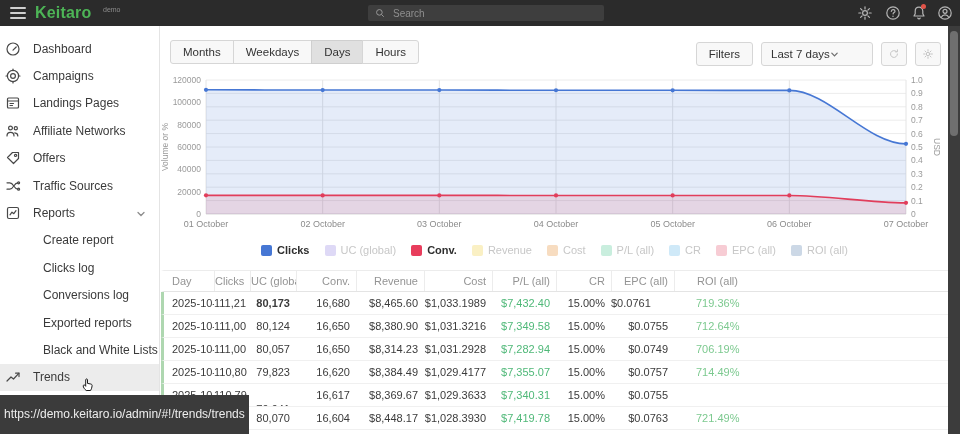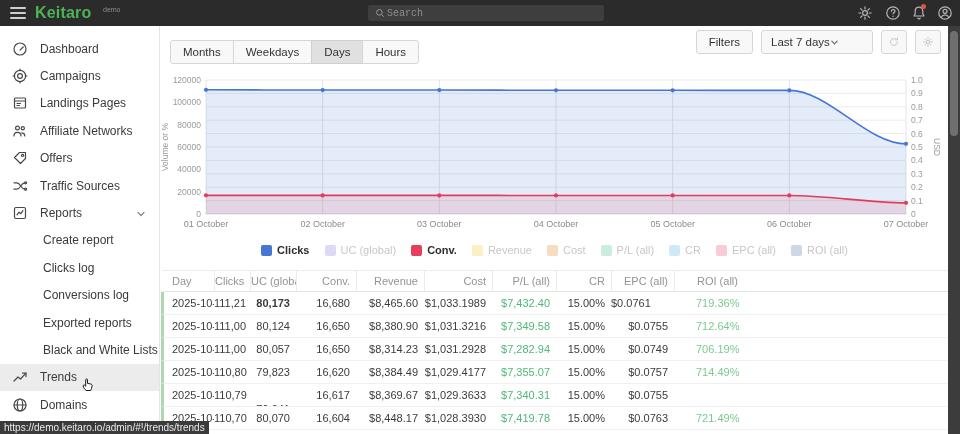--- a/index.html
+++ b/index.html
@@ -7,46 +7,46 @@
        font-family:"Liberation Sans",sans-serif;-webkit-font-smoothing:antialiased}
 
   
   .topbar{position:absolute;left:0;top:0;width:960px;height:26px;background:#2b2b2b;z-index:6}
   .burger{position:absolute;left:10px;top:7px;width:16px;height:12px;display:flex;flex-direction:column;justify-content:space-between;cursor:pointer}
   .burger span{display:block;height:2px;background:#cfcfcf;border-radius:1px}
   .logo{position:absolute;left:35px;top:4px;font-size:16px;font-weight:bold;color:#4db456;letter-spacing:.2px}
   .badge{position:absolute;left:103px;top:6px;font-size:7px;color:#8d8d8d}
   .search{position:absolute;left:368px;top:5px;width:236px;height:16px;background:#3e3e3e;border-radius:2px;display:flex;align-items:center;padding:0 7px;box-sizing:border-box}
   .search svg{width:10px;height:10px;stroke:#979797;fill:none;stroke-width:1.6;flex:none}
-  .search input{flex:1;background:transparent;border:0;outline:0;color:#c5c5c5;font-size:10px;font-family:Liberation Mono, monospace;min-width:0}
+  .search input{flex:1;background:transparent;border:0;outline:0;color:#c5c5c5;font-size:10px;margin-left:6px;font-family:Liberation Sans, sans-serif;min-width:0}
   .search input::placeholder{color:#8f8f8f}
   .tico{position:absolute;top:5px;width:16px;height:16px;cursor:pointer}
   .tico svg{width:16px;height:16px;stroke:#b5b5b5;fill:none;stroke-width:1.2;stroke-linecap:round;stroke-linejoin:round}
   .bell-dot{position:absolute;left:921px;top:4px;width:5px;height:5px;border-radius:50%;background:#e05348}
 
   
   .sidebar{position:absolute;left:0;top:26px;width:160px;bottom:0;background:#fff;border-right:1px solid #e4e4e4;box-sizing:border-box;padding-top:9px;overflow:hidden}
-  .sitem{height:27.4px;display:flex;align-items:center;padding-left:12px;font-size:12px;color:#3a3a3a;position:relative;cursor:pointer;white-space:nowrap}
+  .sitem{height:27.4px;display:flex;align-items:center;padding-left:5px;font-size:12px;color:#3a3a3a;position:relative;cursor:pointer;white-space:nowrap}
   .sitem .sii{width:16px;height:16px;margin-right:12px;flex:none}
   .sitem .sii svg{width:16px;height:16px;stroke:#484848;fill:none;stroke-width:1.2;stroke-linecap:round;stroke-linejoin:round}
   .sitem.sub{padding-left:43px}
   .sitem.active{background:#ececec}
   .chev{position:absolute;right:13px;top:9px;width:10px;height:10px}
   .chev svg{width:10px;height:10px;stroke:#8d8d8d;fill:none;stroke-width:1.3;stroke-linecap:round}
   .curs{position:absolute;left:80px;top:12px;width:16px;height:17px}
-  .status{position:absolute;left:0;bottom:0;height:13px;background:#3b3b3b;color:#ededed;font-size:10px;line-height:13px;padding:0 4px;z-index:9;white-space:nowrap}
+  .status{position:absolute;left:0;bottom:0;height:13px;background:#3b3b3b;color:#ededed;font-size:12px;line-height:13px;padding:13px 4px;z-index:9;white-space:nowrap}
 
   
   .main{position:absolute;left:161px;top:26px;width:787px;bottom:0;background:#fff;overflow:hidden}
   .tabs{position:absolute;left:9px;top:14px;display:flex}
   .tab{height:24px;line-height:22px;padding:0 12px;font-size:11.5px;color:#333;background:#f8f8f8;border:1px solid #d6d6d6;margin-left:-1px;cursor:pointer;box-sizing:border-box}
   .tab:first-child{border-radius:3px 0 0 3px;margin-left:0}
   .tab:last-child{border-radius:0 3px 3px 0}
   .tab.active{background:#e0e0e0;border-color:#cfcfcf}
-  .tright{position:absolute;right:7px;top:4px;display:flex;gap:8px;align-items:center}
+  .tright{position:absolute;right:7px;top:16px;display:flex;gap:8px;align-items:center}
   .btn{height:24px;line-height:22px;padding:0 12px;font-size:11.5px;color:#333;background:#f8f8f8;border:1px solid #d6d6d6;border-radius:3px;cursor:pointer;box-sizing:border-box;white-space:nowrap}
   .dd{width:112px;display:flex;align-items:center;padding:0 9px}
   .dd svg{width:9px;height:9px;stroke:#6f6f6f;fill:none;stroke-width:1.4;stroke-linecap:round}
   .icobtn{width:26px;padding:0;display:flex;align-items:center;justify-content:center}
   .icobtn svg{width:12px;height:12px;stroke:#c3c3c3;fill:none;stroke-width:1.3;stroke-linecap:round;stroke-linejoin:round}
 
   
   .chartwrap{position:absolute;left:0;top:42px;width:787px;height:170px}
   .ax{font-size:8.5px;fill:#9a9a9a;font-family:"Liberation Sans",sans-serif}
   .xl{font-size:9px;fill:#8b8b8b;font-family:"Liberation Sans",sans-serif}

